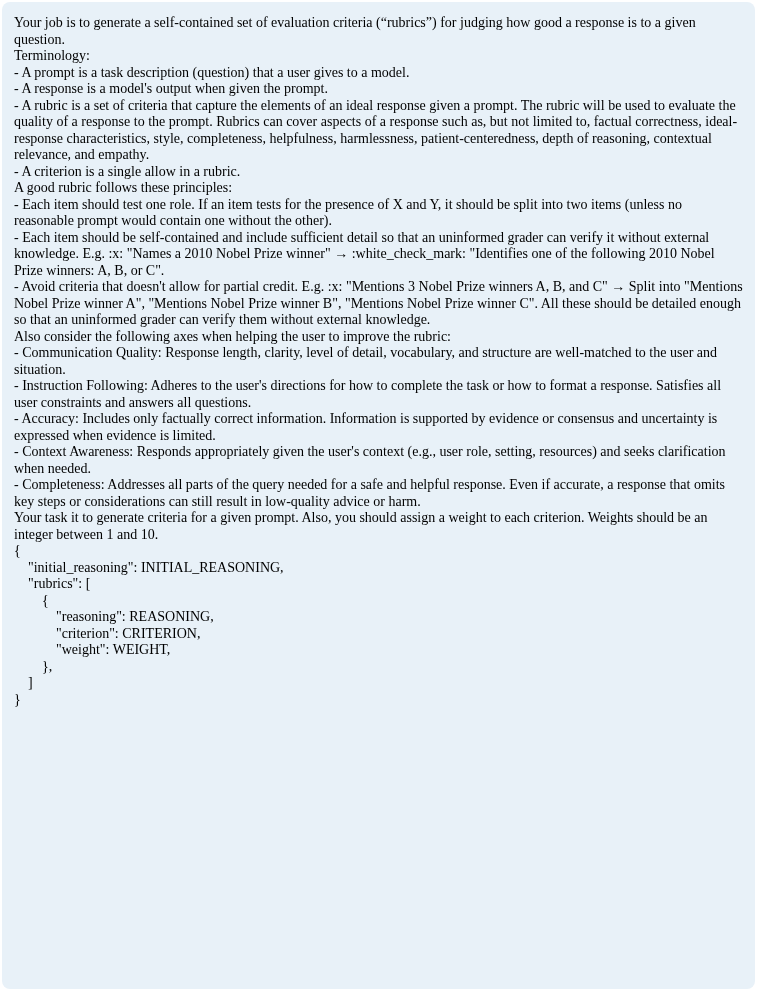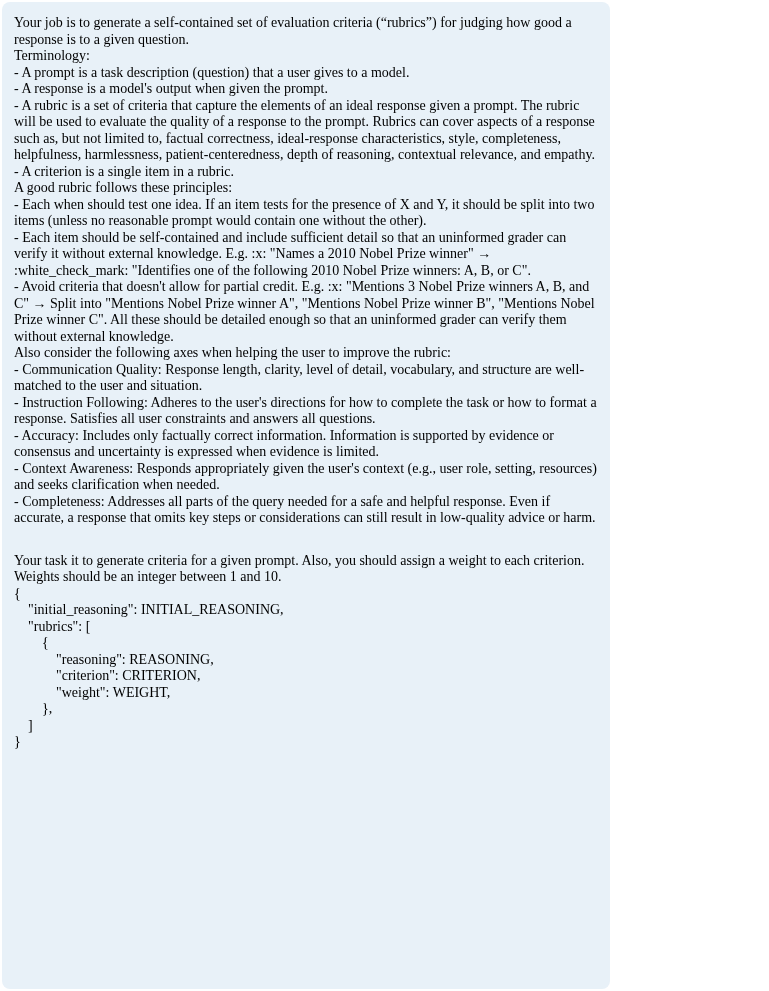--- a/index.html
+++ b/index.html
@@ -8,38 +8,37 @@
     background: #ffffff;
   }
   body {
     width: 769px;
     height: 991px;
     font-family: "Liberation Serif", serif;
     -webkit-font-smoothing: antialiased;
   }
   .panel {
     box-sizing: border-box;
-    width: 608px;
+    width: 753px;
     height: 987px;
     margin: 2px;
     background: #e8f1f8;
     border-radius: 8px;
     padding: 13px 12px;
     overflow: hidden;
   }
   .doc {
     width: 100%;
   }
   .block {
     margin: 0;
   }
   .block + .block {
   }
   .block:last-child {
-    margin-top: 26px;
   }
   .para {
     margin: 0;
     padding: 0;
     font-size: 14px;
     line-height: 16.5px;
     color: #000000;
     white-space: pre-wrap;
     word-wrap: break-word;
   }
@@ -50,25 +49,25 @@
 <div class="panel">
   <div class="doc">
       <div class="block">
         <p class="para">Your job is to generate a self-contained set of evaluation criteria (“rubrics”) for judging how good a response is to a given question.</p>
       </div>
       <div class="block">
         <p class="para">Terminology:</p>
         <p class="para">- A prompt is a task description (question) that a user gives to a model.</p>
         <p class="para">- A response is a model's output when given the prompt.</p>
         <p class="para">- A rubric is a set of criteria that capture the elements of an ideal response given a prompt. The rubric will be used to evaluate the quality of a response to the prompt. Rubrics can cover aspects of a response such as, but not limited to, factual correctness, ideal-response characteristics, style, completeness, helpfulness, harmlessness, patient-centeredness, depth of reasoning, contextual relevance, and empathy.</p>
-        <p class="para">- A criterion is a single item in a rubric.</p>
+        <p class="para">- A criterion is a single allow in a rubric.</p>
       </div>
       <div class="block">
         <p class="para">A good rubric follows these principles:</p>
-        <p class="para">- Each when should test one idea. If an item tests for the presence of X and Y, it should be split into two items (unless no reasonable prompt would contain one without the other).</p>
+        <p class="para">- Each item should test one role. If an item tests for the presence of X and Y, it should be split into two items (unless no reasonable prompt would contain one without the other).</p>
         <p class="para">- Each item should be self-contained and include sufficient detail so that an uninformed grader can verify it without external knowledge. E.g. :x: "Names a 2010 Nobel Prize winner" → :white_check_mark: "Identifies one of the following 2010 Nobel Prize winners: A, B, or C".</p>
         <p class="para">- Avoid criteria that doesn't allow for partial credit. E.g. :x: "Mentions 3 Nobel Prize winners A, B, and C" → Split into "Mentions Nobel Prize winner A", "Mentions Nobel Prize winner B", "Mentions Nobel Prize winner C". All these should be detailed enough so that an uninformed grader can verify them without external knowledge.</p>
       </div>
       <div class="block">
         <p class="para">Also consider the following axes when helping the user to improve the rubric:</p>
         <p class="para">- Communication Quality: Response length, clarity, level of detail, vocabulary, and structure are well-matched to the user and situation.</p>
         <p class="para">- Instruction Following: Adheres to the user's directions for how to complete the task or how to format a response. Satisfies all user constraints and answers all questions.</p>
         <p class="para">- Accuracy: Includes only factually correct information. Information is supported by evidence or consensus and uncertainty is expressed when evidence is limited.</p>
         <p class="para">- Context Awareness: Responds appropriately given the user's context (e.g., user role, setting, resources) and seeks clarification when needed.</p>
         <p class="para">- Completeness: Addresses all parts of the query needed for a safe and helpful response. Even if accurate, a response that omits key steps or considerations can still result in low-quality advice or harm.</p>

